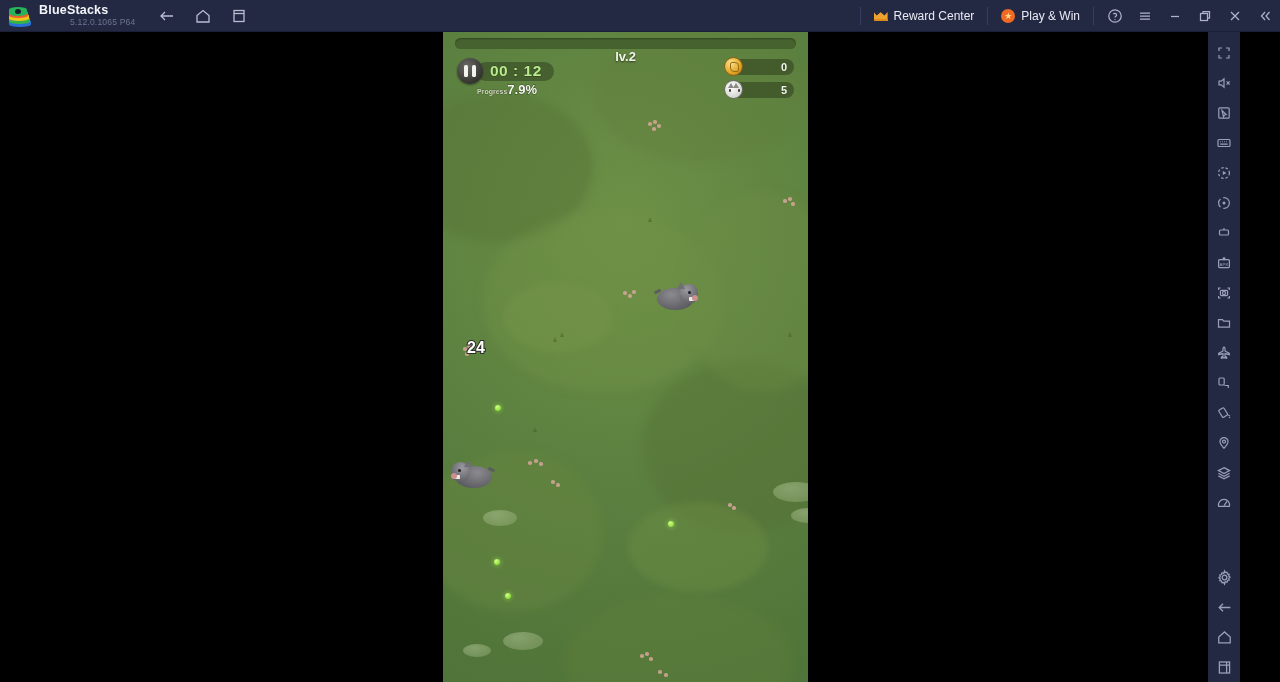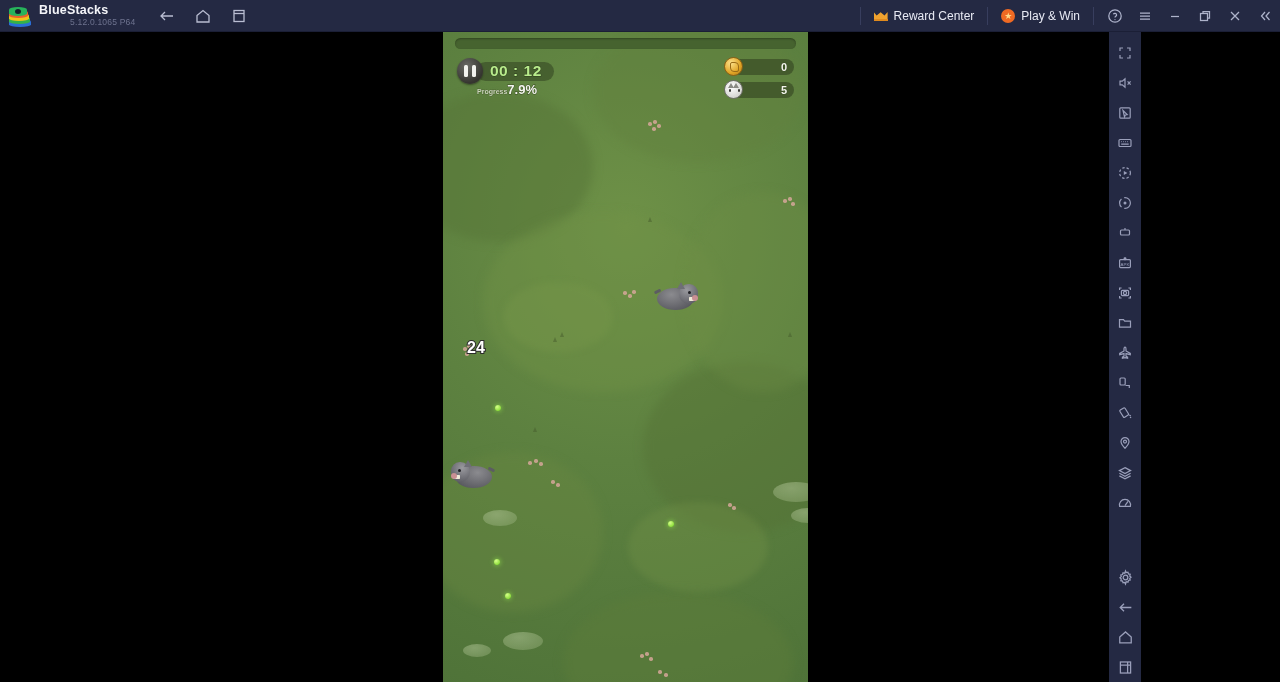--- a/index.html
+++ b/index.html
@@ -1,19 +1,19 @@
 <!DOCTYPE html>
 <html><head>
 <meta charset="utf-8">
 <style>
   * { margin:0; padding:0; box-sizing:border-box; }
   html,body { width:1280px; height:682px; overflow:hidden; background:#000; }
   body { font-family:"Liberation Sans", sans-serif; }
 
-  #app { position:relative; width:1141px; height:682px; background:#0369a1; }
+  #app { position:relative; width:1240px; height:682px; background:#0369a1; }
 
   
   .titlebar{
     position:absolute; left:0; top:0; width:1280px; height:32px;
     background:#242943; display:flex; align-items:center;
     border-bottom:1px solid #1b1f36;
   }
   .bs-logo{ width:22px; height:22px; margin-left:9px; position:relative; flex:none; }
   .bs-logo i{ position:absolute; left:0; border-radius:50%/30%; display:block; }
   .l1{ width:22px;height:8px; bottom:0;  background:#2a6fd6; }
@@ -318,20 +318,21 @@
           <i style="left:6px;top:3px"></i>
       </div>
 
       <div class="tuft" style="left:110px;top:305px;"></div>
       <div class="tuft" style="left:117px;top:300px;"></div>
       <div class="tuft" style="left:345px;top:300px;"></div>
       <div class="tuft" style="left:90px;top:395px;"></div>
       <div class="tuft" style="left:205px;top:185px;"></div>
 
       <div class="xpbar"></div>
+      <div class="lvl">lv.2</div>
 
       <div class="timerwrap">
         <div class="pausebtn">
             <i></i>
             <i></i>
           </div>
         <div class="timerpill">
           <span class="timertxt">00 : 12</span>
         </div>
       </div>

